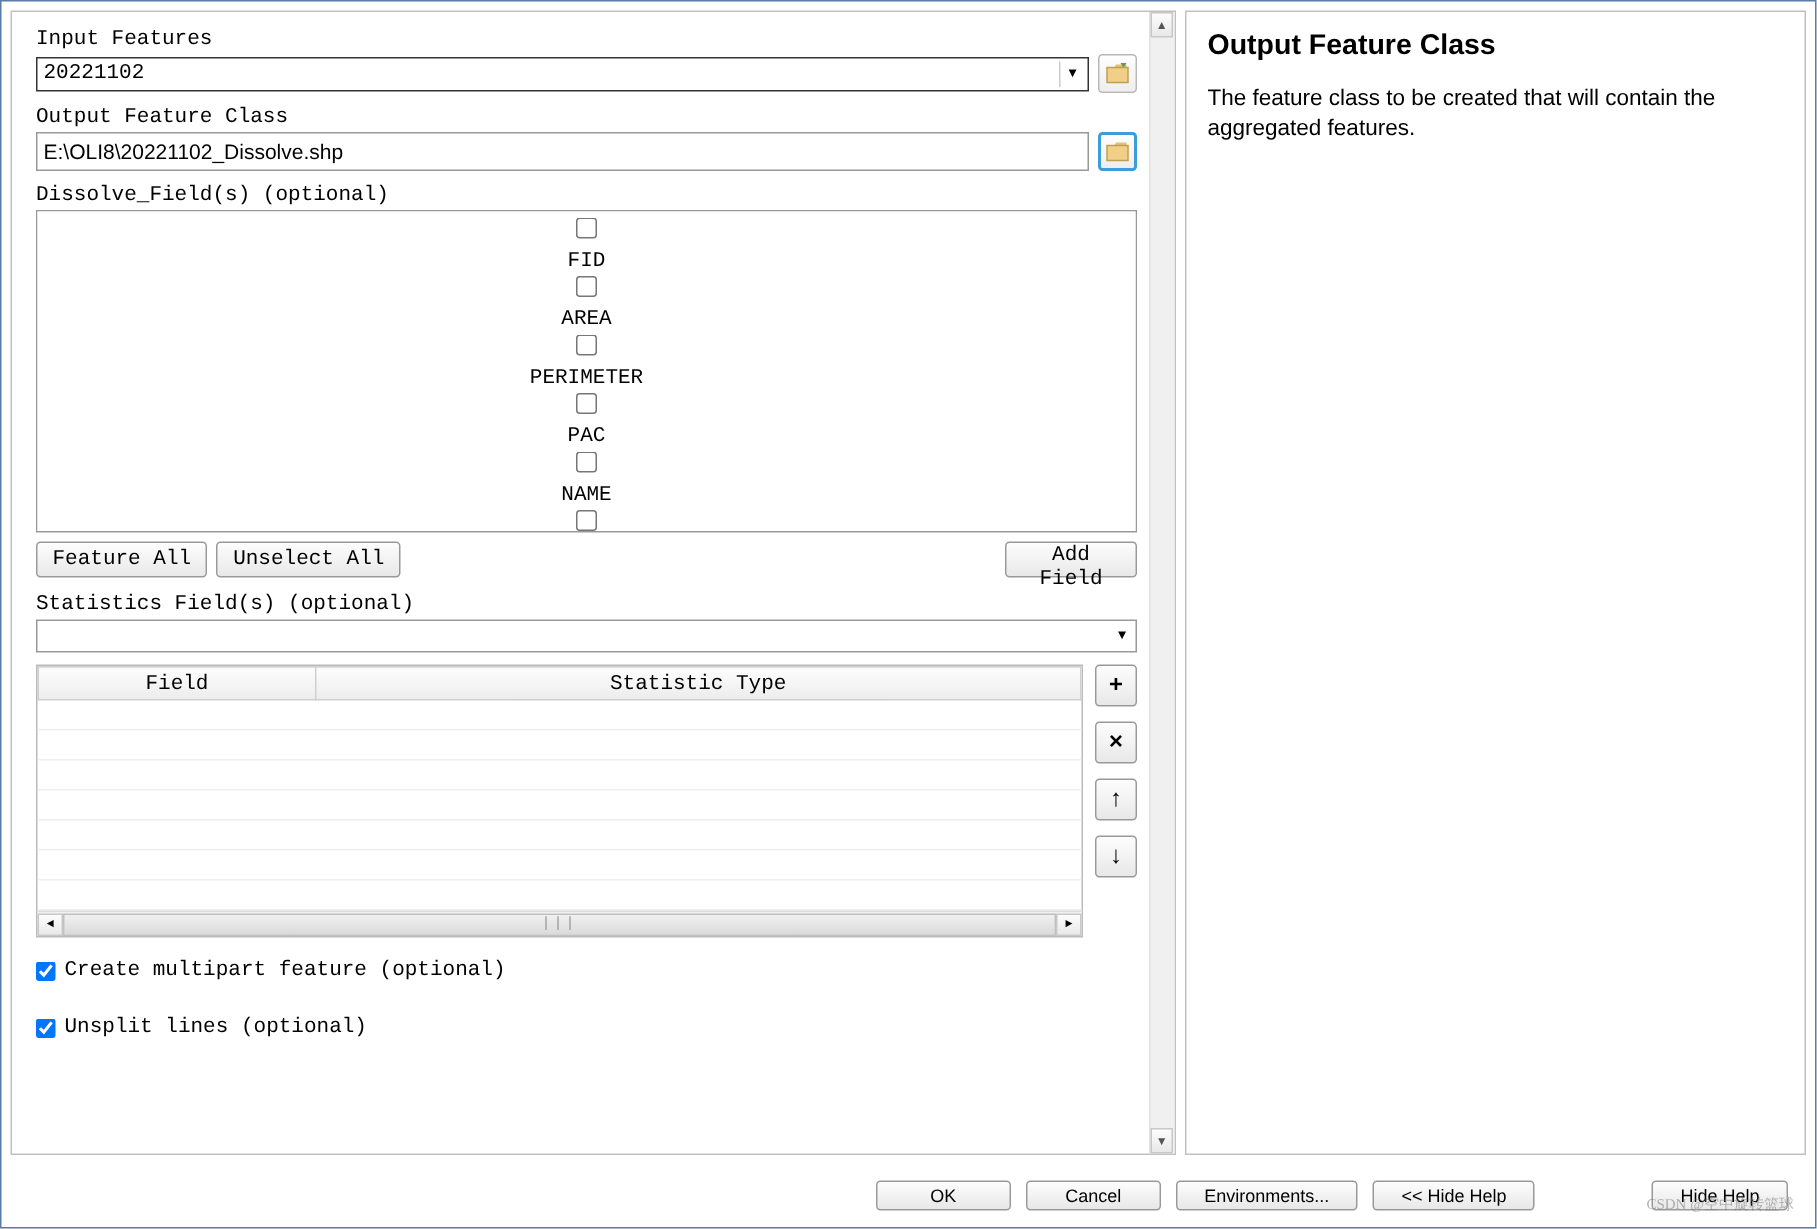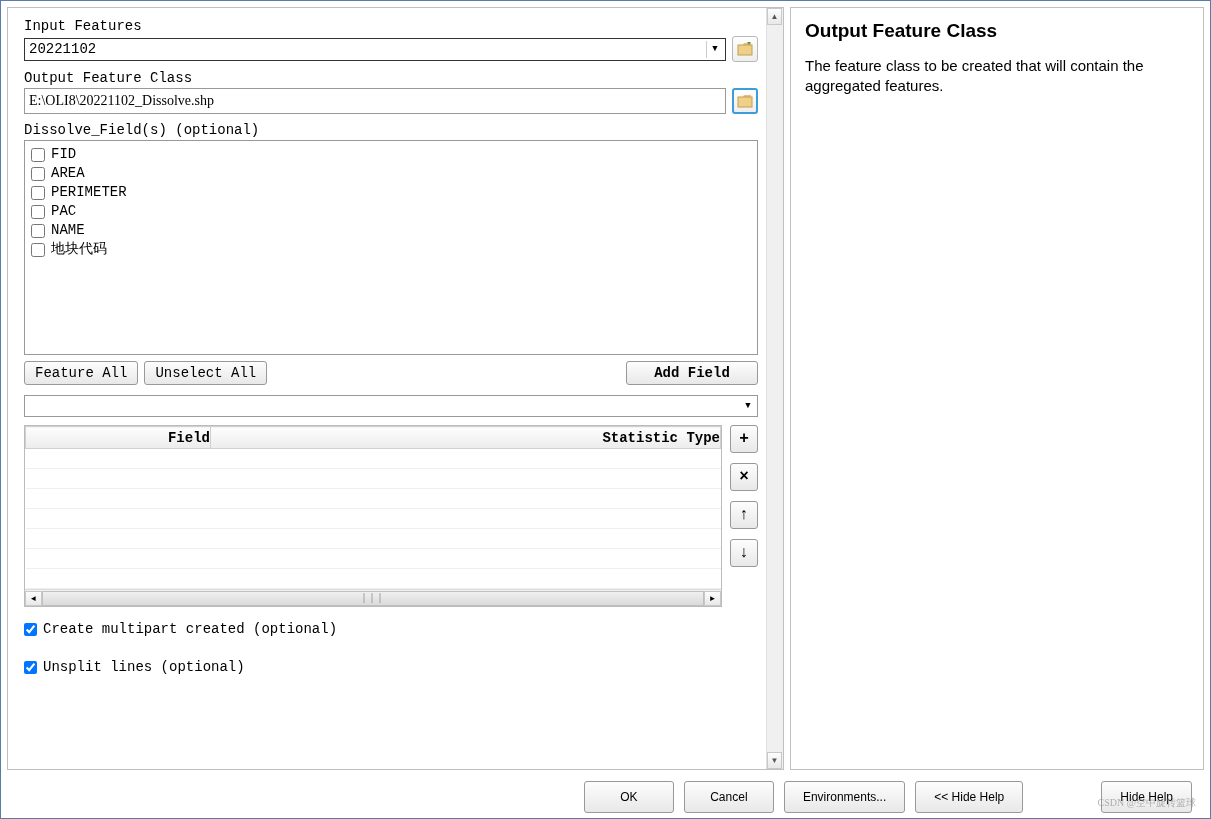--- a/index.html
+++ b/index.html
@@ -16,62 +16,62 @@
 
 .content { flex: 1; display: flex; padding: 6px; gap: 6px; overflow: hidden; }
 
 .form-wrap { flex: 1; display: flex; border: 1px solid #c0c0c0; }
 .form-panel { flex: 1; padding: 10px 8px 10px 16px; overflow-y: auto; font-family: "Courier New", monospace; font-size: 14px; color: #000; }
 .scrollbar-stub { width: 17px; background: #f0f0f0; border-left: 1px solid #e0e0e0; position: relative; }
 .scroll-arrow { width: 15px; height: 17px; background: linear-gradient(#fdfdfd, #e8e8e8); border: 1px solid #c8c8c8; position: absolute; left: 0; display: flex; align-items: center; justify-content: center; font-size: 8px; color: #555; }
 
 .field-label { margin-bottom: 2px; }
 .input-row { display: flex; align-items: center; margin-bottom: 8px; gap: 6px; }
-.text-input { flex: 1; height: 23px; border: 1px solid #999; padding: 12px 4px; font-family: Liberation Serif, serif; font-size: 14px; }
+.text-input { flex: 1; height: 23px; border: 1px solid #999; padding: 12px 4px; font-family: Liberation Sans, sans-serif; font-size: 14px; }
 .combo-input { flex: 1; height: 23px; border: 1px solid #333; display: flex; align-items: center; padding: 0 2px 0 4px; font-family: "Courier New", monospace; font-size: 14px; background: #fff; }
 .combo-input span { flex: 1; }
 .combo-arrow { width: 17px; height: 17px; border-left: 1px solid #ccc; display: flex; align-items: center; justify-content: center; font-size: 9px; }
 .browse-btn { width: 26px; height: 26px; border: 1px solid #b8b8b8; background: linear-gradient(#fefefe, #eee); border-radius: 3px; display: flex; align-items: center; justify-content: center; }
 .browse-btn.hl { border: 2px solid #3d9dd8; }
 .folder-icon { width: 16px; height: 14px; }
 
 .check-list { border: 1px solid #999; height: 215px; padding: 4px 6px; background: #fff; margin-bottom: 6px; overflow: auto; }
-.check-item { display: flex; align-items: center; gap: 6px; line-height: 19px; }
+.check-item { display: flex; align-items: center; gap: 6px; line-height: 19px; flex-direction: column; }
 .check-item input { width: 14px; height: 14px; }
 
 .btn-row { display: flex; gap: 6px; margin-bottom: 10px; }
 .btn-row .spacer { flex: 1; }
 .tool-btn { height: 24px; padding: 0 10px; border: 1px solid #999; background: linear-gradient(#fdfdfd, #e8e8e8); font-family: "Courier New", monospace; font-size: 14px; border-radius: 3px; cursor: pointer; }
-.add-field-btn { width: 132px; font-weight: bold; }
+.add-field-btn { width: 88px; }
 
 .stats-dropdown { width: 100%; height: 22px; border: 1px solid #999; background: #fff; margin-bottom: 8px; display: flex; align-items: center; }
 .stats-dropdown .dd-arrow { width: 18px; text-align: center; margin-left: auto; font-size: 9px; }
 
 .stats-area { display: flex; gap: 8px; margin-bottom: 14px; }
 .stats-table-wrap { flex: 1; border: 1px solid #bbb; background: #fff; display: flex; flex-direction: column; }
 .stats-table { width: 100%; border-collapse: collapse; font-family: "Courier New", monospace; font-size: 14px; }
-.stats-table th { text-align: right; font-weight: bold; background: linear-gradient(#fdfdfd, #ececec); border: 1px solid #d0d0d0; height: 22px; padding: 0 0; }
+.stats-table th { text-align: center; font-weight: normal; background: linear-gradient(#fdfdfd, #ececec); border: 1px solid #d0d0d0; height: 22px; padding: 0 0; }
 .stats-table td { height: 20px; border-bottom: 1px solid #eee; }
 .stats-table-wrap .h-scroll { height: 17px; background: #f0f0f0; border-top: 1px solid #ddd; display: flex; align-items: center; }
 .h-scroll .arrow { width: 17px; height: 15px; background: linear-gradient(#fdfdfd, #e8e8e8); border: 1px solid #c8c8c8; display: flex; align-items: center; justify-content: center; font-size: 8px; }
 .h-scroll .track { flex: 1; position: relative; height: 15px; }
 .h-scroll .thumb { position: absolute; left: 0; width: 100%; height: 100%; background: linear-gradient(#f0f0f0, #dadada); border: 1px solid #c0c0c0; display: flex; align-items: center; justify-content: center; color: #999; font-size: 10px; letter-spacing: 2px; }
 
 .side-btns { display: flex; flex-direction: column; gap: 10px; }
 .sq-btn { width: 28px; height: 28px; border: 1px solid #999; background: linear-gradient(#fdfdfd, #e8e8e8); border-radius: 3px; display: flex; align-items: center; justify-content: center; font-size: 16px; font-weight: bold; }
 
 .check-option { display: flex; align-items: center; gap: 6px; margin-bottom: 22px; }
 
 .help-panel { width: 414px; border: 1px solid #c0c0c0; background: #fff; padding: 12px 14px; font-family: Arial, sans-serif; }
 .help-panel h2 { font-size: 19px; font-weight: bold; margin-bottom: 14px; }
 .help-panel p { font-size: 15px; line-height: 1.35; }
 
 .footer { height: 42px; border-top: none; display: flex; align-items: center; justify-content: flex-end; padding: 0 18px; gap: 10px; }
 .footer .gap { width: 58px; }
-.footer-btn { height: 32px; padding: 0 18px; min-width: 90px; border: 1px solid #999; background: linear-gradient(#fdfdfd, #e8e8e8); border-radius: 3px; font-size: 12px; cursor: pointer; }
+.footer-btn { height: 20px; padding: 0 18px; min-width: 90px; border: 1px solid #999; background: linear-gradient(#fdfdfd, #e8e8e8); border-radius: 3px; font-size: 12px; cursor: pointer; }
 
 .watermark { position: absolute; right: 14px; bottom: 8px; color: rgba(120,120,120,0.55); font-size: 10px; font-family: Liberation Serif, serif; pointer-events: none; }
 </style>
 </head>
 <body>
 
 <div class="window">
 
 
   <div class="content">
@@ -133,20 +133,21 @@
             </div>
           </div>
 
         <div class="btn-row">
           <button class="tool-btn">Feature All</button>
           <button class="tool-btn">Unselect All</button>
           <div class="spacer"></div>
           <button class="tool-btn add-field-btn">Add Field</button>
         </div>
 
+        <div class="field-label">Statistics Field(s) (optional)</div>
         <div class="stats-dropdown">
           <div class="dd-arrow">▼</div>
         </div>
 
         <div class="stats-area">
           <div class="stats-table-wrap">
             <table class="stats-table">
               <thead>
                   <tr>
                 <th>Field</th>
@@ -195,21 +196,21 @@
           <div class="side-btns">
             <div class="sq-btn">+</div>
             <div class="sq-btn">×</div>
             <div class="sq-btn">↑</div>
             <div class="sq-btn">↓</div>
           </div>
         </div>
 
         <label class="check-option">
           <input type="checkbox" id="cb-multipart" checked="" style="">
-          <span>Create multipart created (optional)</span>
+          <span>Create multipart feature (optional)</span>
         </label>
 
         <label class="check-option">
           <input type="checkbox" id="cb-unsplit" checked="" style="">
           <span>Unsplit lines (optional)</span>
         </label>
 
       </div>
       <div class="scrollbar-stub">
         <div class="scroll-arrow" style="top:0">▲</div>

